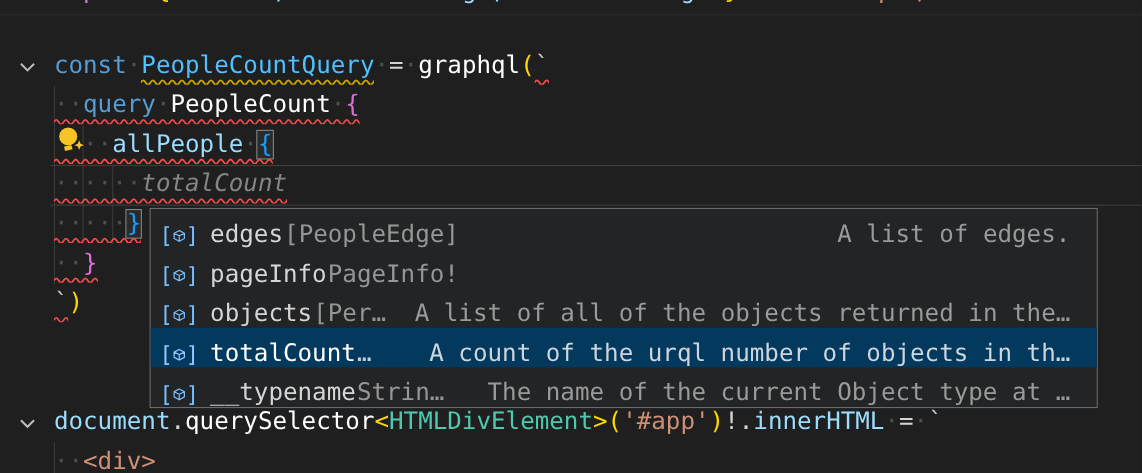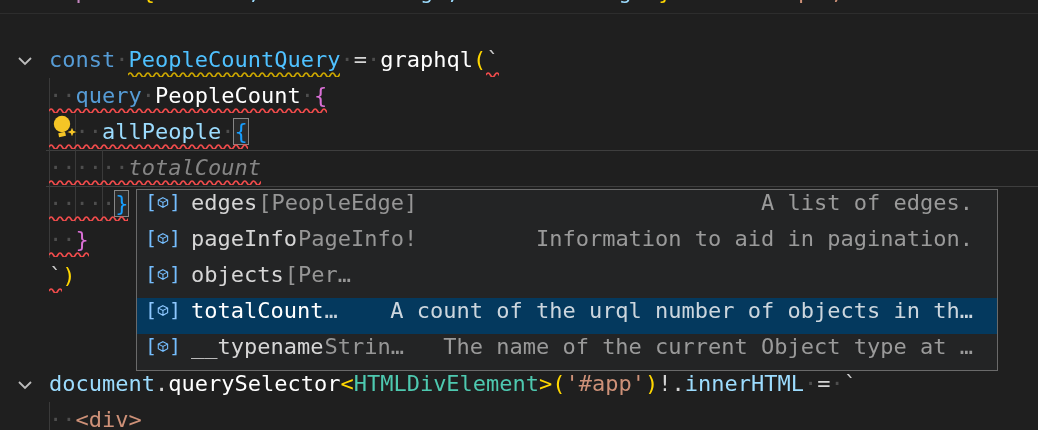--- a/index.html
+++ b/index.html
@@ -36,21 +36,21 @@
   .curline{position:absolute;left:46px;right:0;top:150px;height:37px;box-sizing:border-box;
     border-top:1px solid #3e3e3e;border-bottom:1px solid #3e3e3e;z-index:0}
   .iguide{position:absolute;width:1px;background:#3a3a3a;z-index:1}
   .chevron{position:absolute;left:15px;width:20px;height:20px;z-index:3}
   .bulb{position:absolute;left:50px;top:113px;width:30px;height:30px;z-index:3}
   
   .suggest{
     position:absolute;left:136px;top:189px;width:862px;box-sizing:border-box;
     background:#232425;border:1px solid #6a6a6a;z-index:10;font-size:22px;
   }
-  .srow{display:flex;align-items:flex-start;height:36px;padding:0 24px 0 8px;
+  .srow{display:flex;align-items:flex-end;height:36px;padding:0 24px 0 8px;
     color:#d6d6d6;white-space:pre;cursor:pointer}
   .srow.selected{background:#04395e;color:#ffffff}
   .sicon{display:inline-flex;align-items:center;color:#75beff;font-size:20px;
     width:36px;flex:0 0 36px;margin-right:10px;justify-content:center}
   .sicon::before{content:"["}
   .sicon::after{content:"]"}
   .srow.selected .sicon{color:#8ec8ff}
   .slabel{flex:0 0 auto}
   .sdetail{color:#969696;margin-left:1px;flex:0 1 auto;overflow:hidden}
   .srow.selected .sdetail{color:#c3cfd9}
@@ -119,28 +119,28 @@
       <span class="slabel">edges</span>
       <span class="sdetail">[PeopleEdge]</span>
       <span class="sdoc">A list of edges.</span>
     </div>
     <div class="srow">
       <span class="sicon"><svg width="15" height="15" viewBox="0 0 13 13">
             <path d="M6.5 1.2 L11.6 3.9 L11.6 9 L6.5 11.8 L1.4 9 L1.4 3.9 Z M1.4 3.9 L6.5 6.4 L11.6 3.9 M6.5 6.4 L6.5 11.8" fill="none" stroke="currentColor" stroke-width="1.2"></path>
           </svg></span>
       <span class="slabel">pageInfo</span>
       <span class="sdetail">PageInfo!</span>
-      <span class="sdoc">Information to aid in pagination.</span>
     </div>
     <div class="srow">
       <span class="sicon"><svg width="15" height="15" viewBox="0 0 13 13">
             <path d="M6.5 1.2 L11.6 3.9 L11.6 9 L6.5 11.8 L1.4 9 L1.4 3.9 Z M1.4 3.9 L6.5 6.4 L11.6 3.9 M6.5 6.4 L6.5 11.8" fill="none" stroke="currentColor" stroke-width="1.2"></path>
           </svg></span>
       <span class="slabel">objects</span>
       <span class="sdetail">[Per…</span>
+      <span class="sdoc">A list of all of the objects returned in the…</span>
     </div>
     <div class="srow selected">
       <span class="sicon"><svg width="15" height="15" viewBox="0 0 13 13">
             <path d="M6.5 1.2 L11.6 3.9 L11.6 9 L6.5 11.8 L1.4 9 L1.4 3.9 Z M1.4 3.9 L6.5 6.4 L11.6 3.9 M6.5 6.4 L6.5 11.8" fill="none" stroke="currentColor" stroke-width="1.2"></path>
           </svg></span>
       <span class="slabel">totalCount</span>
       <span class="sdetail">…</span>
       <span class="sdoc">A count of the urql number of objects in th…</span>
     </div>
     <div class="srow">

